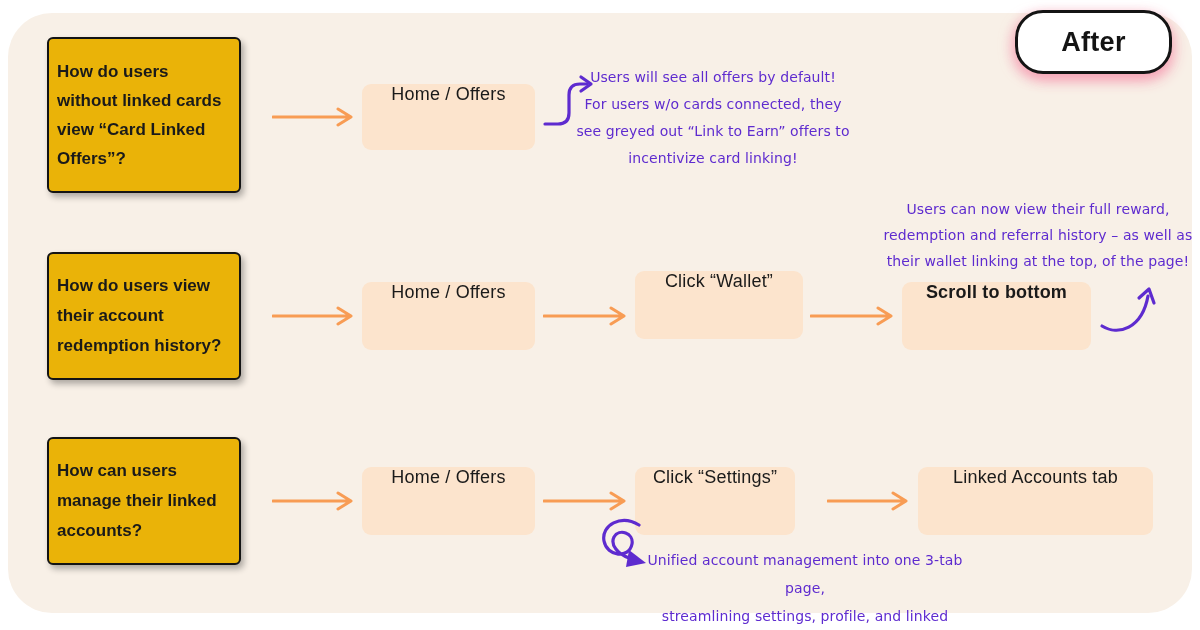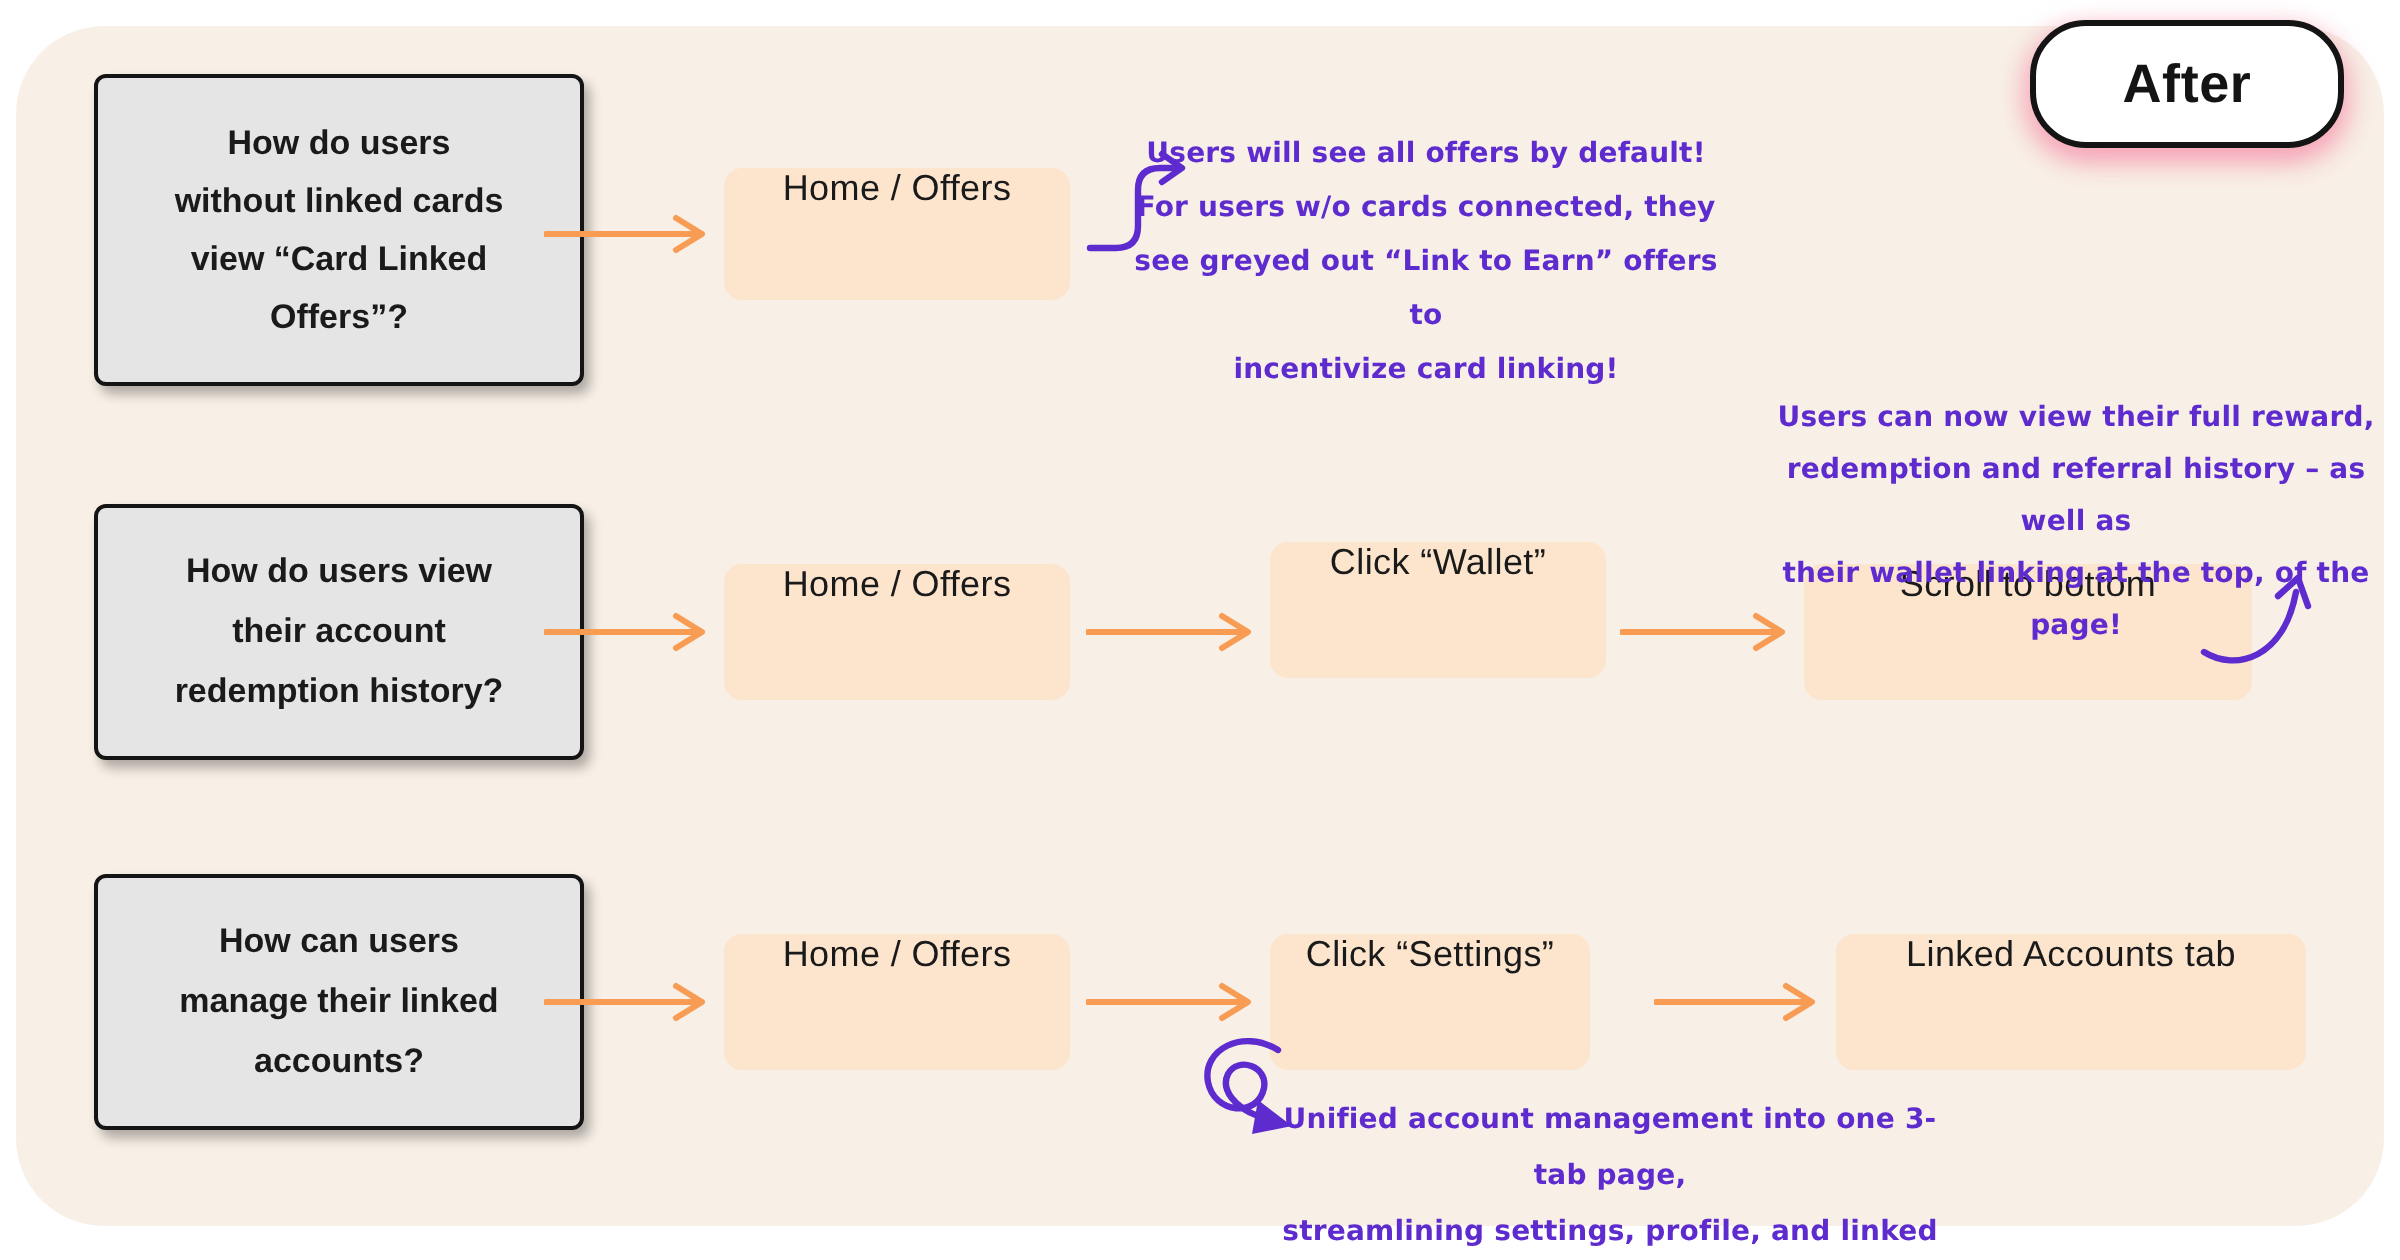--- a/index.html
+++ b/index.html
@@ -9,39 +9,39 @@
 
   .after-pill {
     position: absolute; left: 1015px; top: 10px; width: 157px; height: 64px;
     background: #ffffff; border: 3px solid #141414; border-radius: 28px;
     display: flex; align-items: center; justify-content: center;
     font-size: 27px; font-weight: 600; color: #141414; letter-spacing: 0.3px;
     box-shadow: 2px 6px 14px rgba(246,160,180,0.95), -4px 4px 12px rgba(246,160,180,0.55);
   }
 
   .qbox {
-    position: absolute; width: 245px; background: #e5e5e5;
+    position: absolute; width: 194px; background: #eab308;
     border: 2.5px solid #141414; border-radius: 6px;
-    display: flex; flex-direction: column; align-items: center; justify-content: center;
+    display: flex; flex-direction: column; align-items: flex-start; justify-content: center;
     text-align: center; color: #1a1a1a; font-size: 17px; font-weight: 600; line-height: 29px;
     box-shadow: 3px 4px 6px rgba(0,0,0,0.30);
     padding: 6px 8px;
   }
   .qbox span { display: block; }
 
   .step {
     position: absolute; height: 68px; background: #fce4cd; border-radius: 9px;
     display: flex; align-items: flex-start; justify-content: center;
     color: #1a1a1a; font-size: 18px; font-weight: 500; letter-spacing: 0.2px;
   }
 
   .flow-arrow { position: absolute; }
 
   .note {
-    position: absolute; color: #5e2bcf; font-size: 14px; font-weight: 700;
+    position: absolute; color: #5e2bcf; font-size: 14px; font-weight: 400;
     font-family: "DejaVu Sans", sans-serif; text-align: center; letter-spacing: 0.1px;
   }
   .note span { display: block; }
   .note-r1 { line-height: 27px; }
   .note-r2 { line-height: 26px; }
   .note-r3 { line-height: 28px; }
 
   .doodle { position: absolute; }
 </style>
 </head>
@@ -100,21 +100,21 @@
   </svg>
 
   <div class="step" style="left:635px; top:271px; width:168px;">
     <span>Click “Wallet”</span>
   </div>
 
   <svg class="flow-arrow" style="left:810px; top:305px;" width="90" height="22" viewBox="0 0 90 22">
     <path d="M1 11 H79 M68 3 L81 11 L68 19" stroke="#f89c54" stroke-width="3" fill="none" stroke-linecap="round" stroke-linejoin="round"></path>
   </svg>
 
-  <div class="step" style="left:902px; top:282px; width:224px;">
+  <div class="step" style="left:902px; top:282px; width:189px;font-weight:bold;">
     <span>Scroll to bottom</span>
   </div>
 
   <svg class="doodle" style="left:1098px; top:282px;" width="62" height="52" viewBox="0 0 62 52">
     <path d="M4 44 C20 54, 44 47, 50 14" stroke="#5e2bcf" stroke-width="3.2" fill="none" stroke-linecap="round"></path>
     <path d="M41 16 L51 7 L56 21" stroke="#5e2bcf" stroke-width="3.2" fill="none" stroke-linecap="round" stroke-linejoin="round"></path>
   </svg>
 
   <div class="note note-r2" style="left:878px; top:196px; width:320px;">
     <span>Users can now view their full reward,</span>

